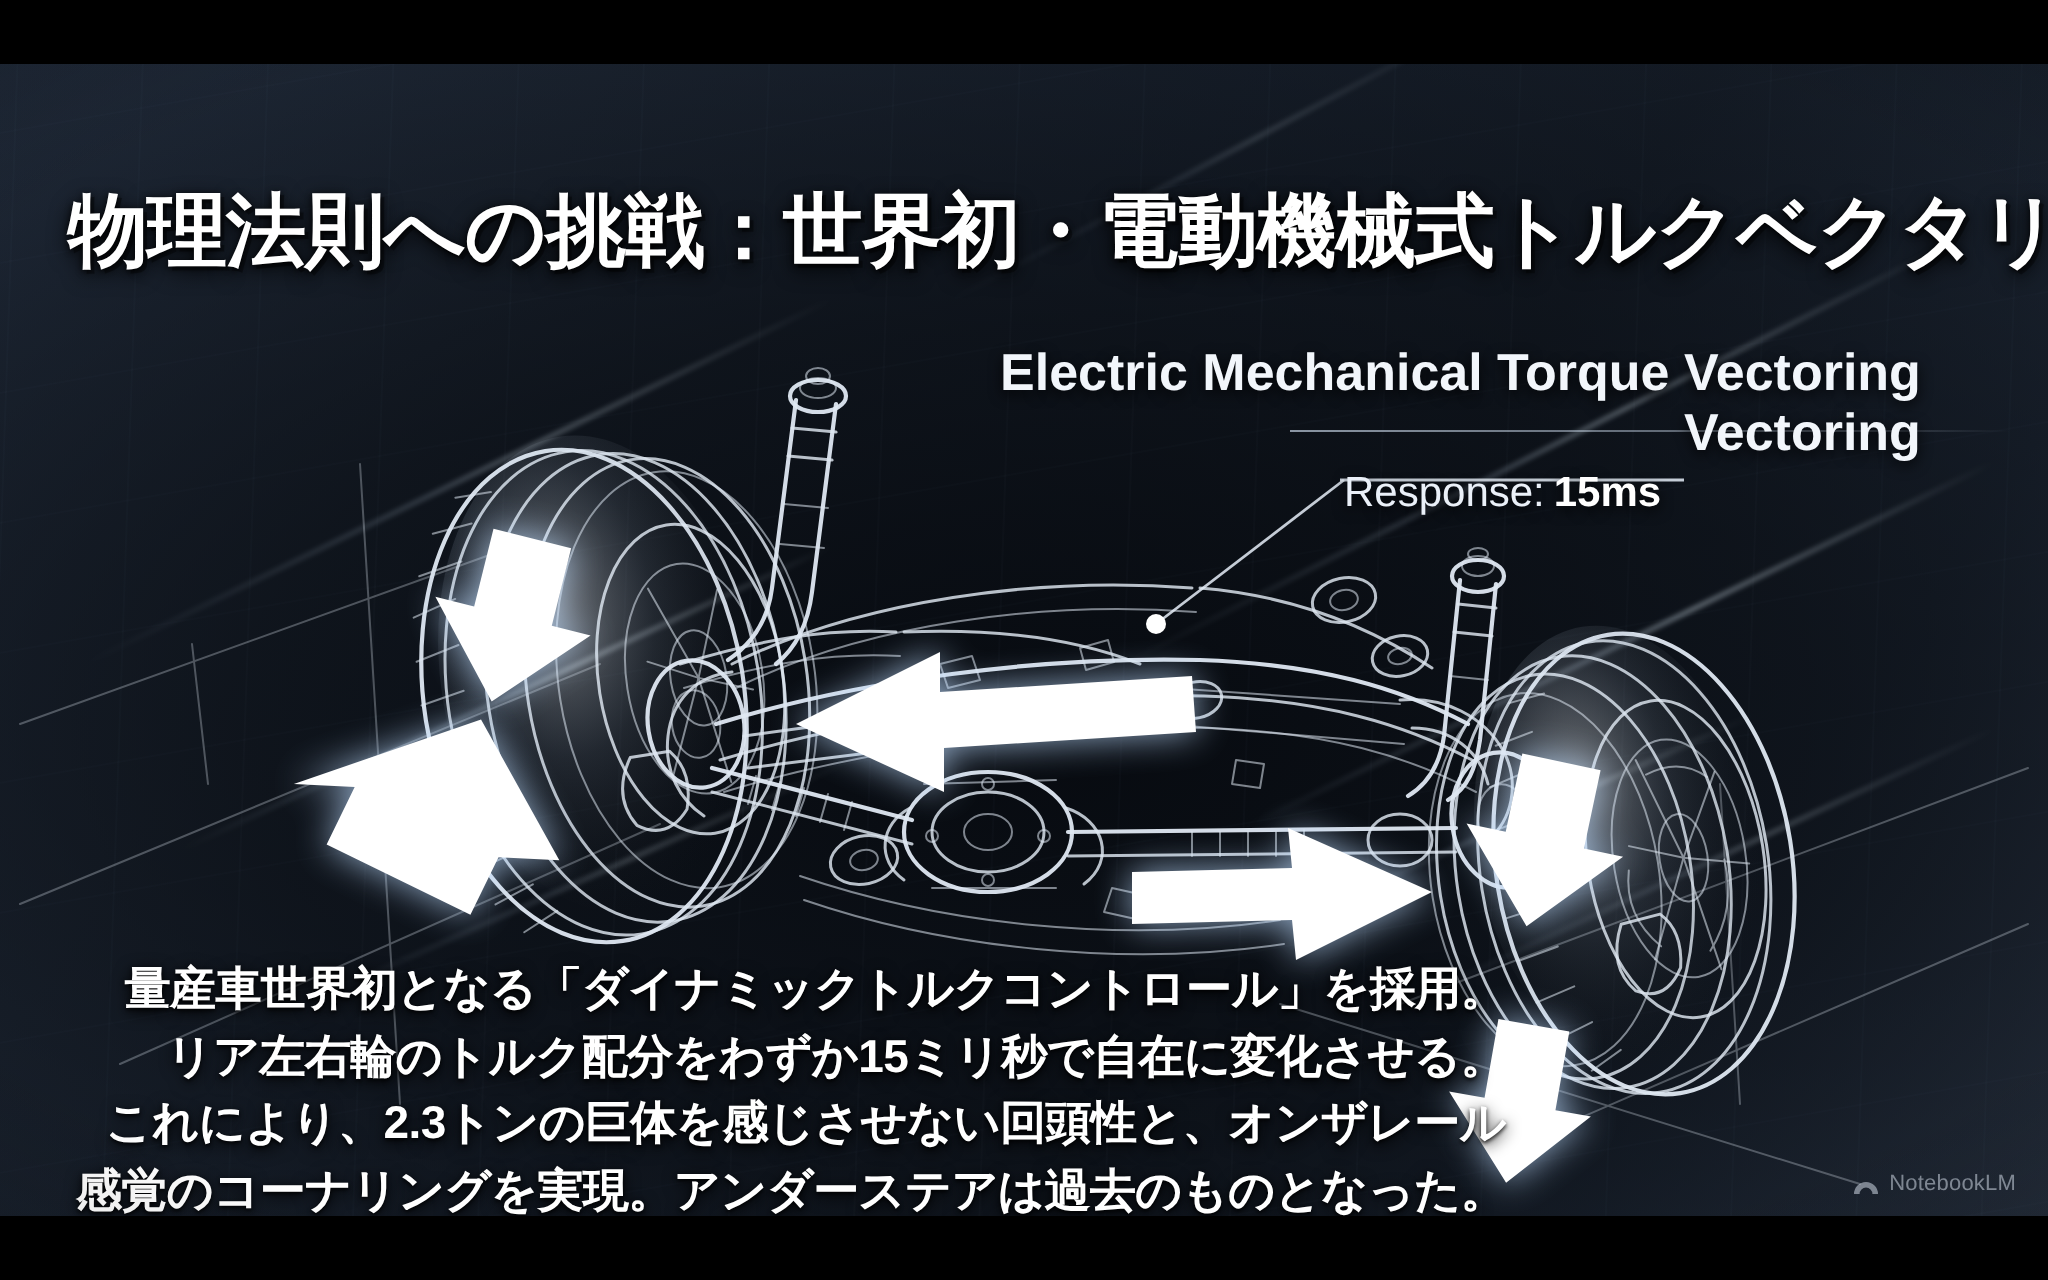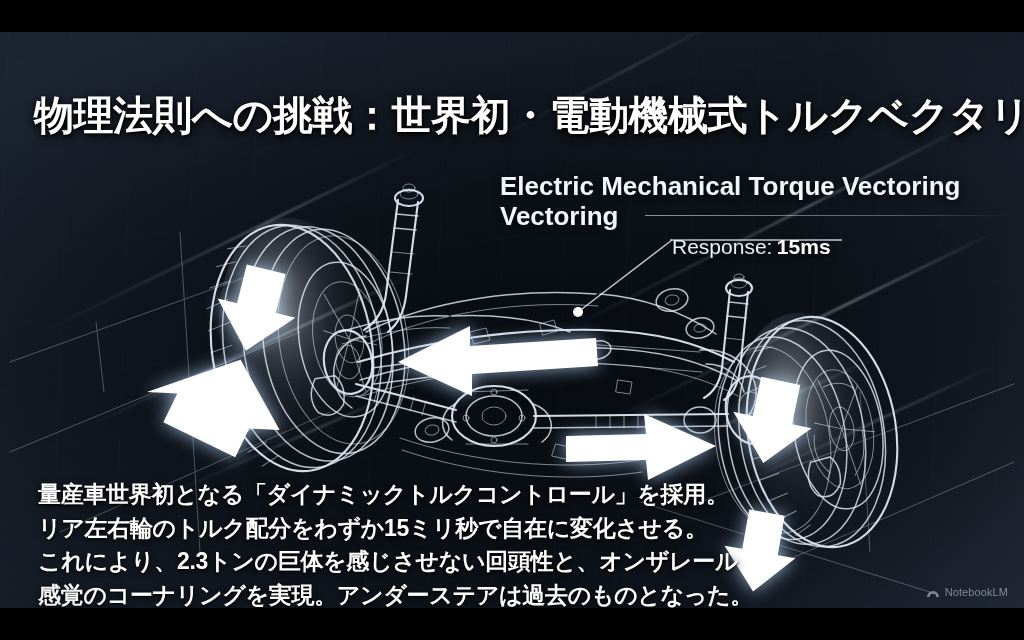--- a/index.html
+++ b/index.html
@@ -1,21 +1,21 @@
 <!DOCTYPE html>
 <html><head>
 <meta charset="utf-8">
 <style>
   * { margin:0; padding:0; box-sizing:border-box; }
   html,body{
     width:1024px; height:640px; overflow:hidden;
     background:#000;
     font-family:"Liberation Sans","DejaVu Sans",sans-serif;
   }
-  #slide{ position:relative; width:1024px; height:640px; background:#000; overflow:hidden; }
+  #slide{ position:relative; width:1024px; height:640px; background:#000; overflow:hidden;text-align:right; }
 
   
   .bar{ position:absolute; left:0; width:1024px; background:#000; z-index:60; }
   .bar.top{ top:0; height:32px; }
   .bar.bottom{ bottom:0; height:32px; }
 
   
   #stage{
     position:absolute; left:0; top:32px; width:1024px; height:576px;
     overflow:hidden;

